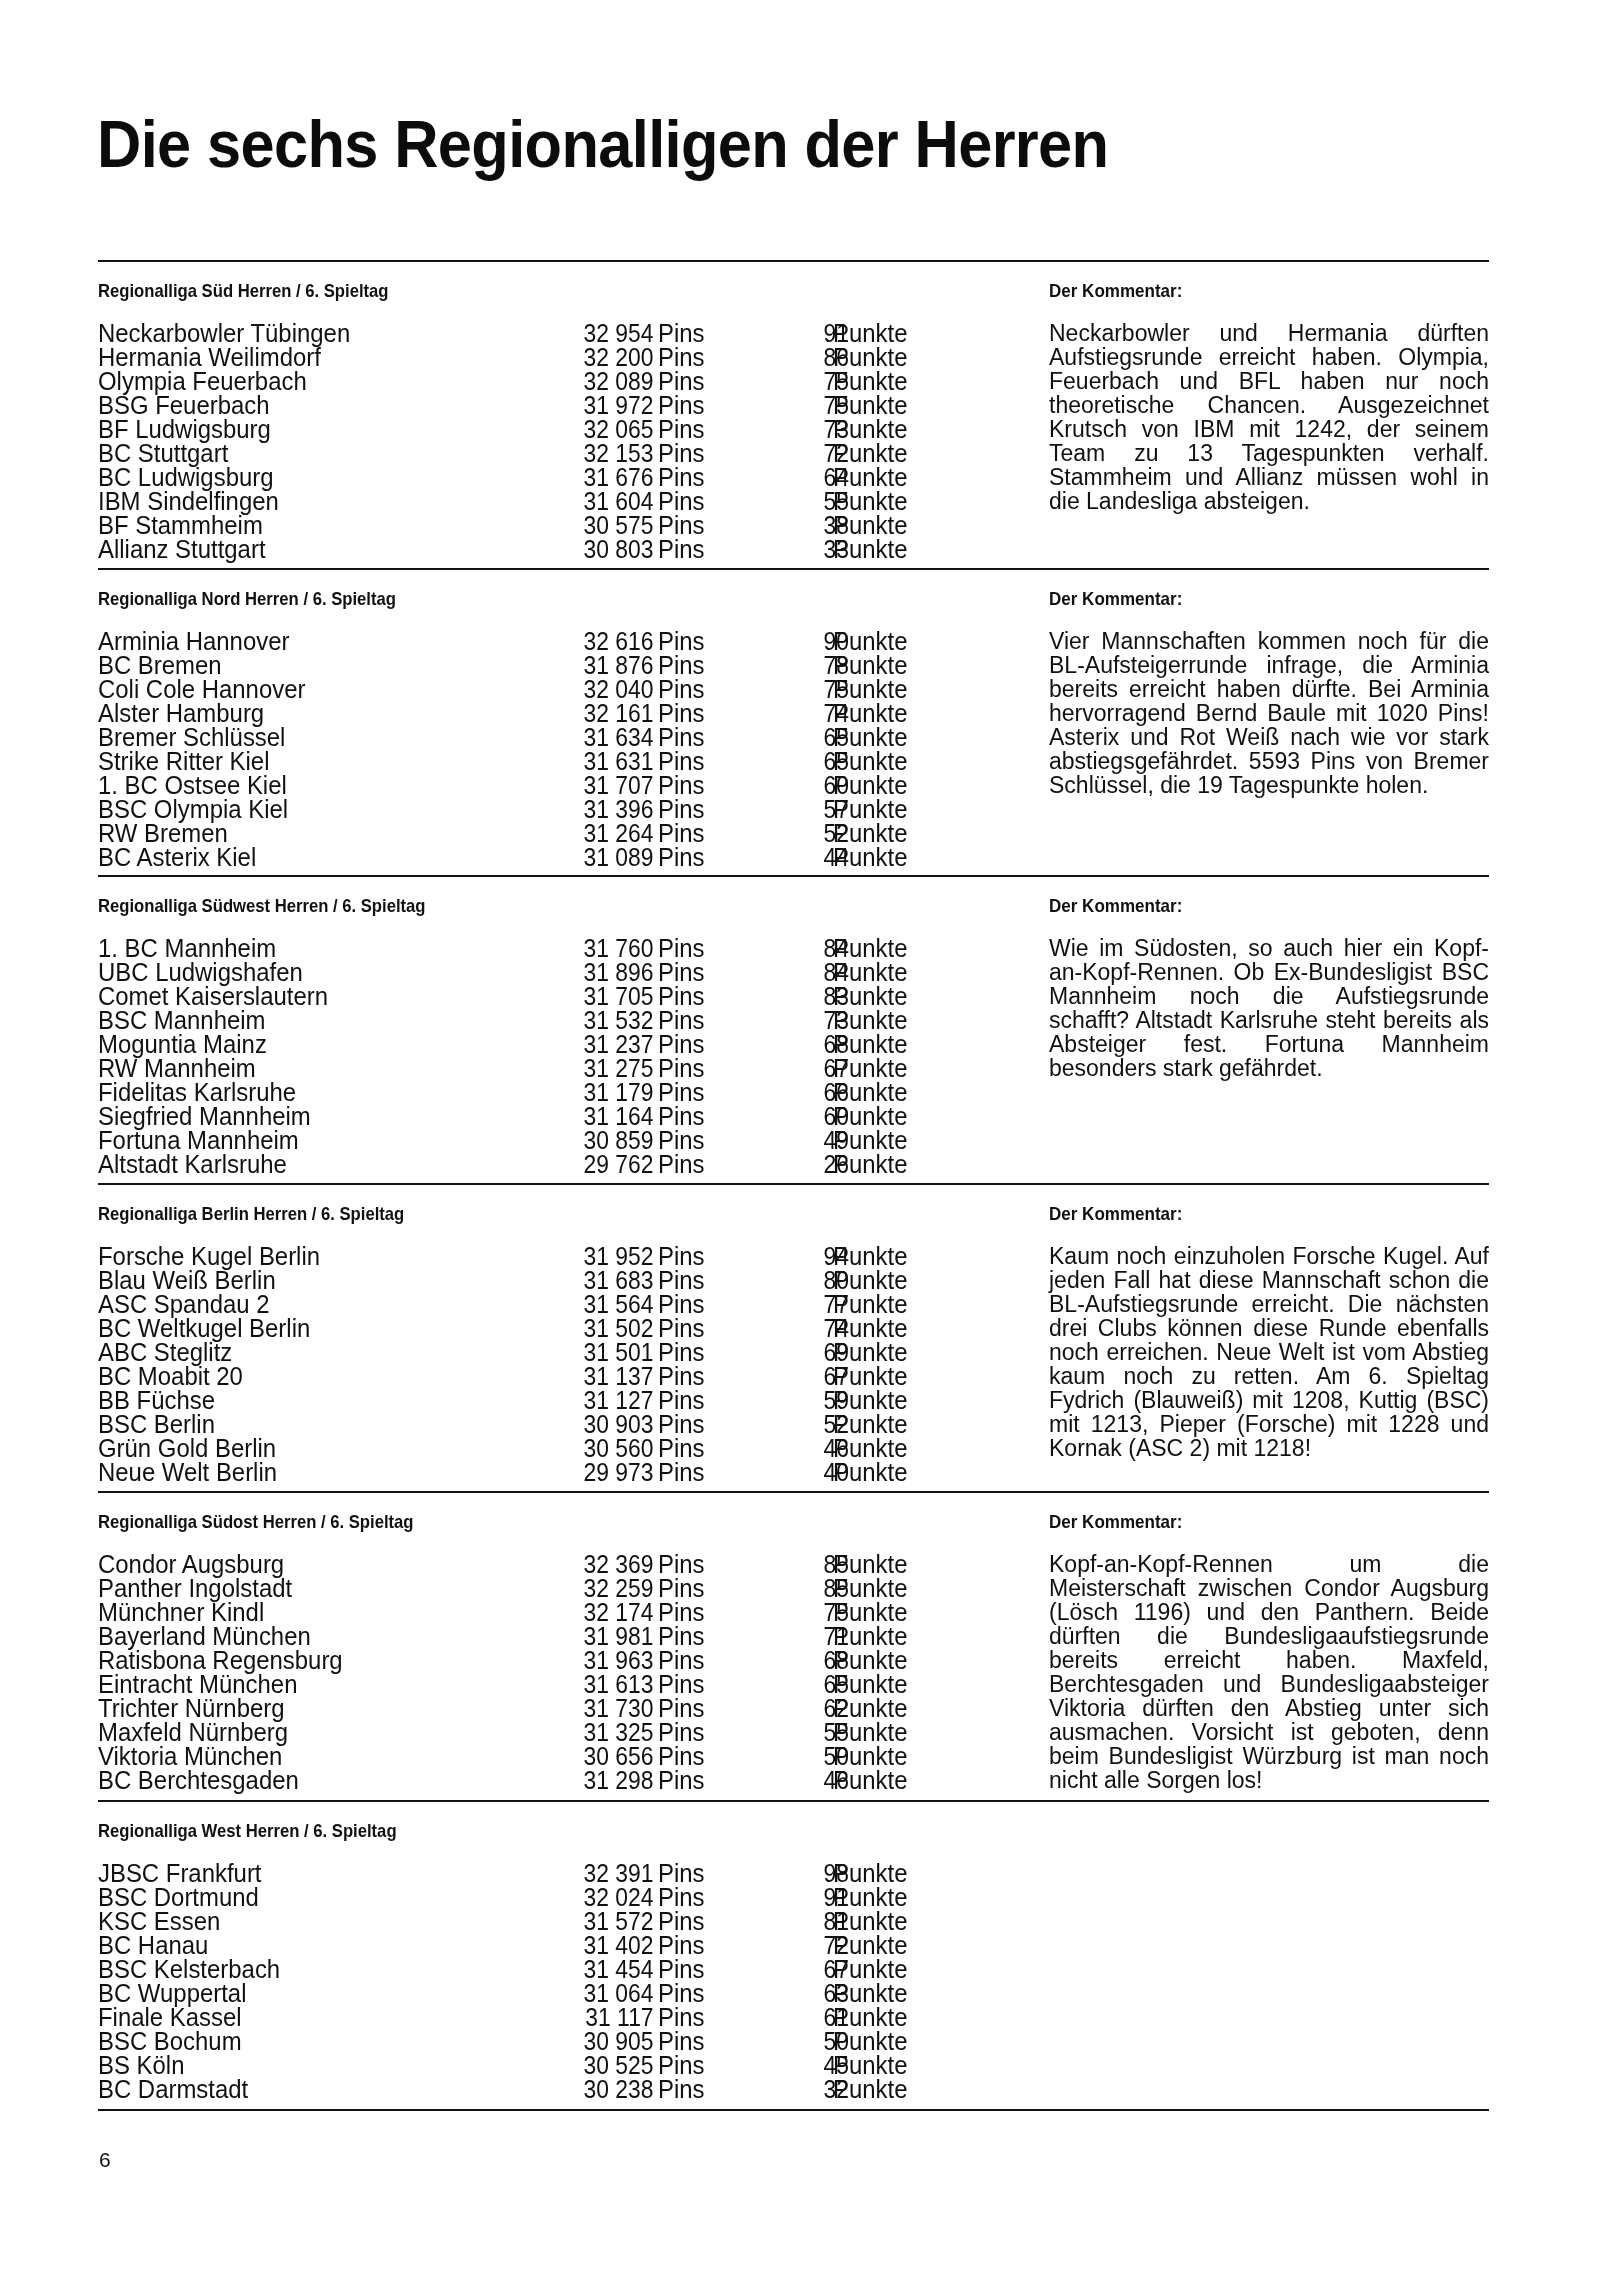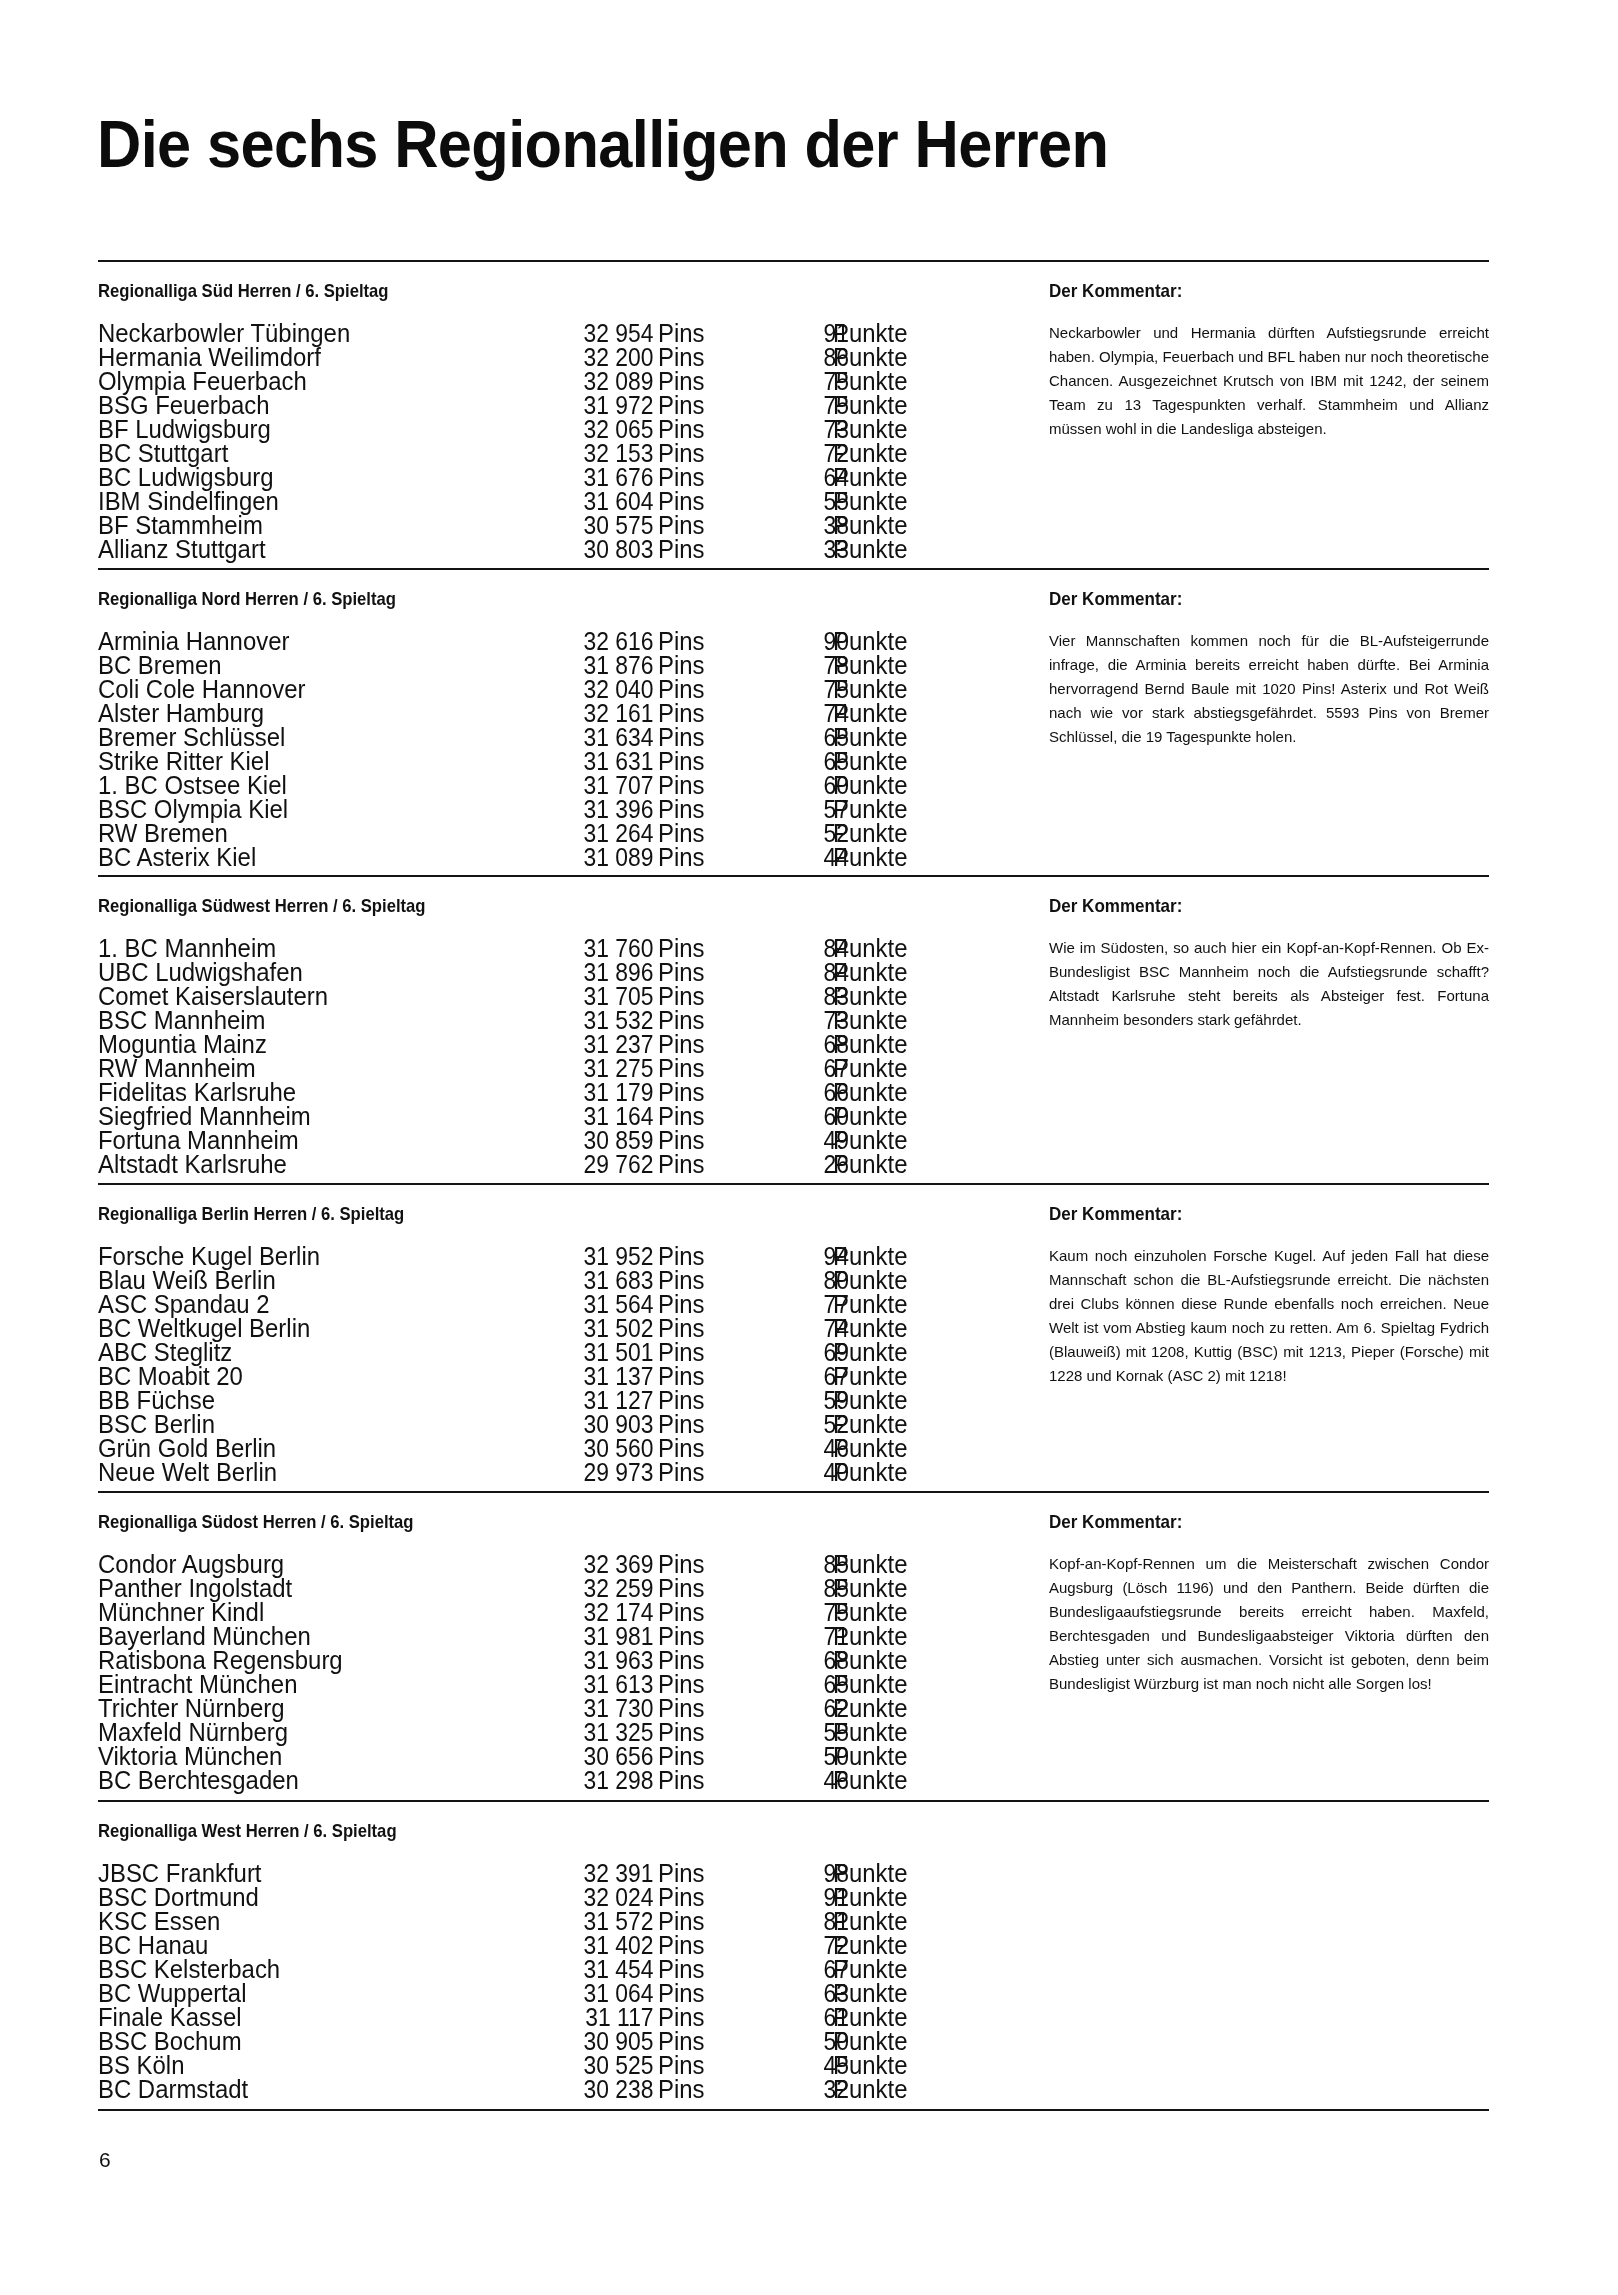--- a/index.html
+++ b/index.html
@@ -15,21 +15,21 @@
   .kom-head { position: absolute; left: 1049px; top: 20px; font-size: 18.5px; font-weight: bold;
          transform: scaleX(0.92); transform-origin: left top; white-space: nowrap; }
   .table { position: absolute; left: 98px; top: 61px; width: 821px; }
   .row { position: relative; height: 24px; font-size: 26px; line-height: 24px; }
   .row > span { position: absolute; top: 0; white-space: nowrap; }
   .team { left: 0; transform: scaleX(0.92); transform-origin: left center; }
   .pins { right: 265px; text-align: right; transform: scaleX(0.88); transform-origin: right center; }
   .pins-unit { left: 560px; transform: scaleX(0.92); transform-origin: left center; }
   .pts { right: 70px; text-align: right; transform: scaleX(0.88); transform-origin: right center; }
   .pts-unit { left: 735px; transform: scaleX(0.92); transform-origin: left center; }
-  .comment { position: absolute; left: 1049px; top: 61px; width: 440px; font-size: 15px;
+  .comment { position: absolute; left: 1049px; top: 61px; width: 440px; font-size: 23px;
          line-height: 24px; text-align: justify; hyphens: manual; margin: 0; }
   .page-number { position: absolute; left: 99px; top: 2148px; font-size: 21px; margin: 0; }
 </style>
 </head>
 <body>
 
 <h1 class="page-title">Die sechs Regionalligen der Herren</h1>
 
 <div id="sections">
     <div class="rule" style="top: 260px;"></div>

